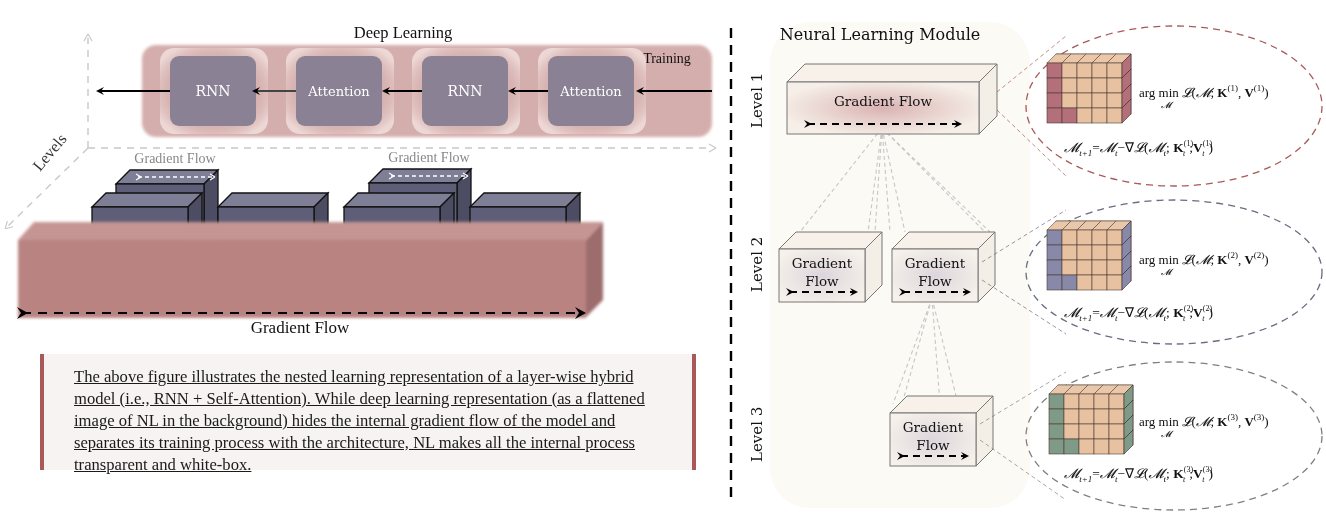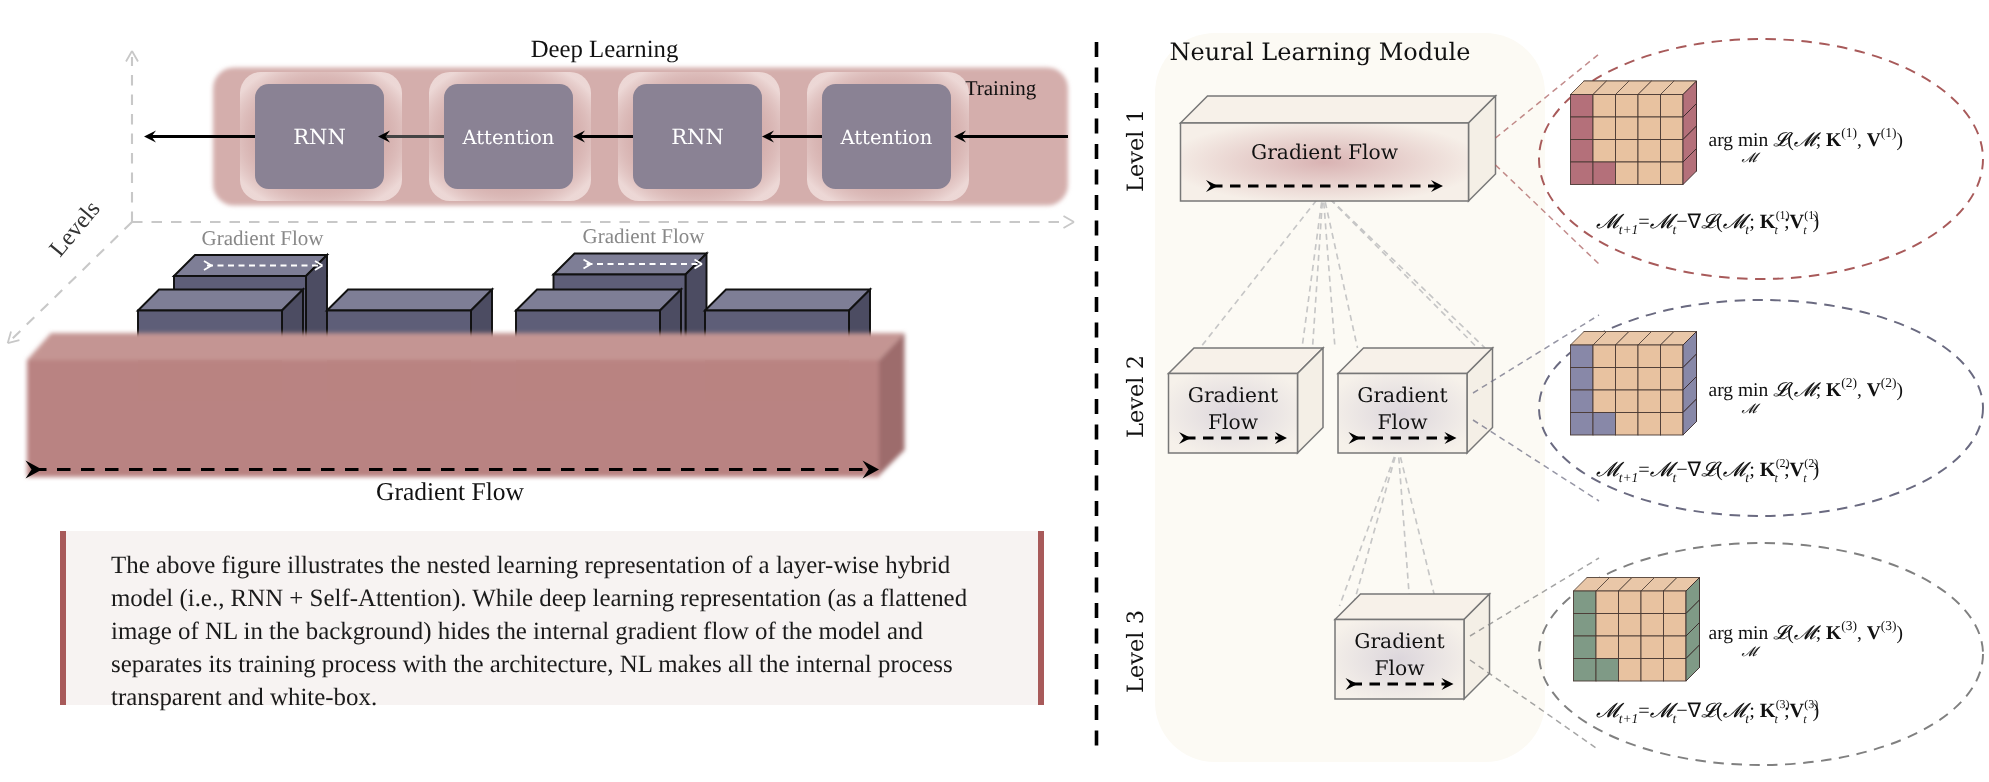--- a/index.html
+++ b/index.html
@@ -1,21 +1,21 @@
 <!DOCTYPE html>
 <html><head>
 <meta charset="utf-8">
 <style>
   html,body{margin:0;padding:0;background:#ffffff;}
   body{width:1326px;height:521px;position:relative;overflow:hidden;font-family:"DejaVu Serif",serif;}
   svg{position:absolute;left:0;top:0;}
   .serif{font-family:"DejaVu Serif",serif;}
   .lserif{font-family:"Liberation Serif",serif;}
   .caption{position:absolute;left:40px;top:354px;width:656px;height:116px;background:#f7f3f2;border-left:4px solid #a85a5a;border-right:4px solid #a85a5a;box-sizing:border-box;}
-  .caption p{margin:0;padding:12px 16px 0 30px;font-family:"Liberation Serif",serif;font-size:16.6px;line-height:22px;color:#1a1a1a;}
+  .caption p{margin:0;padding:12px 16px 0 30px;font-family:"Liberation Serif",serif;font-size:16.6px;line-height:22px;color:#1a1a1a;text-decoration:underline;}
 </style>
 </head>
 <body>
 
 <svg width="1326" height="521" viewBox="0 0 1326 521">
   <defs>
     <radialGradient id="blockGlow" cx="50%" cy="50%" r="60%">
       <stop offset="55%" stop-color="#d4aeac" stop-opacity="0"></stop>
       <stop offset="100%" stop-color="#efdcda" stop-opacity="0.9"></stop>
     </radialGradient>

